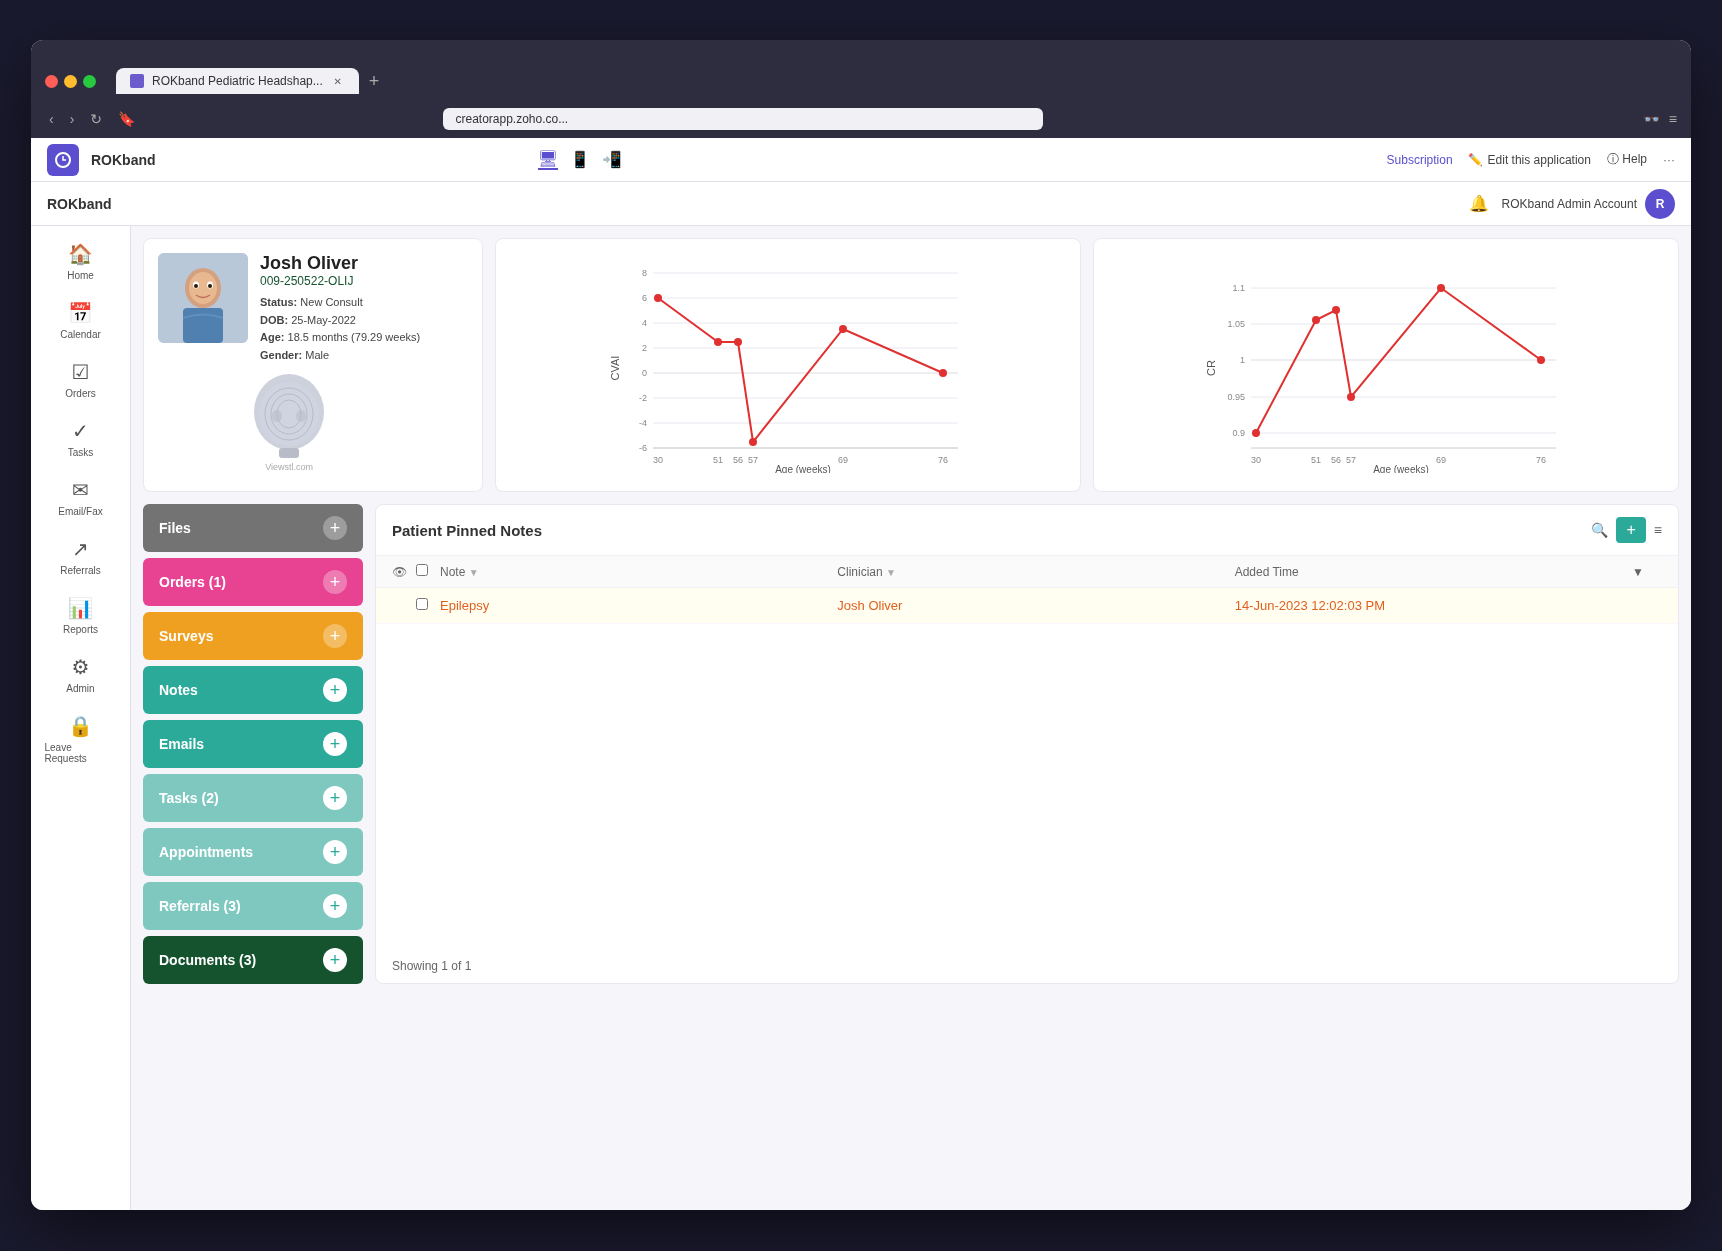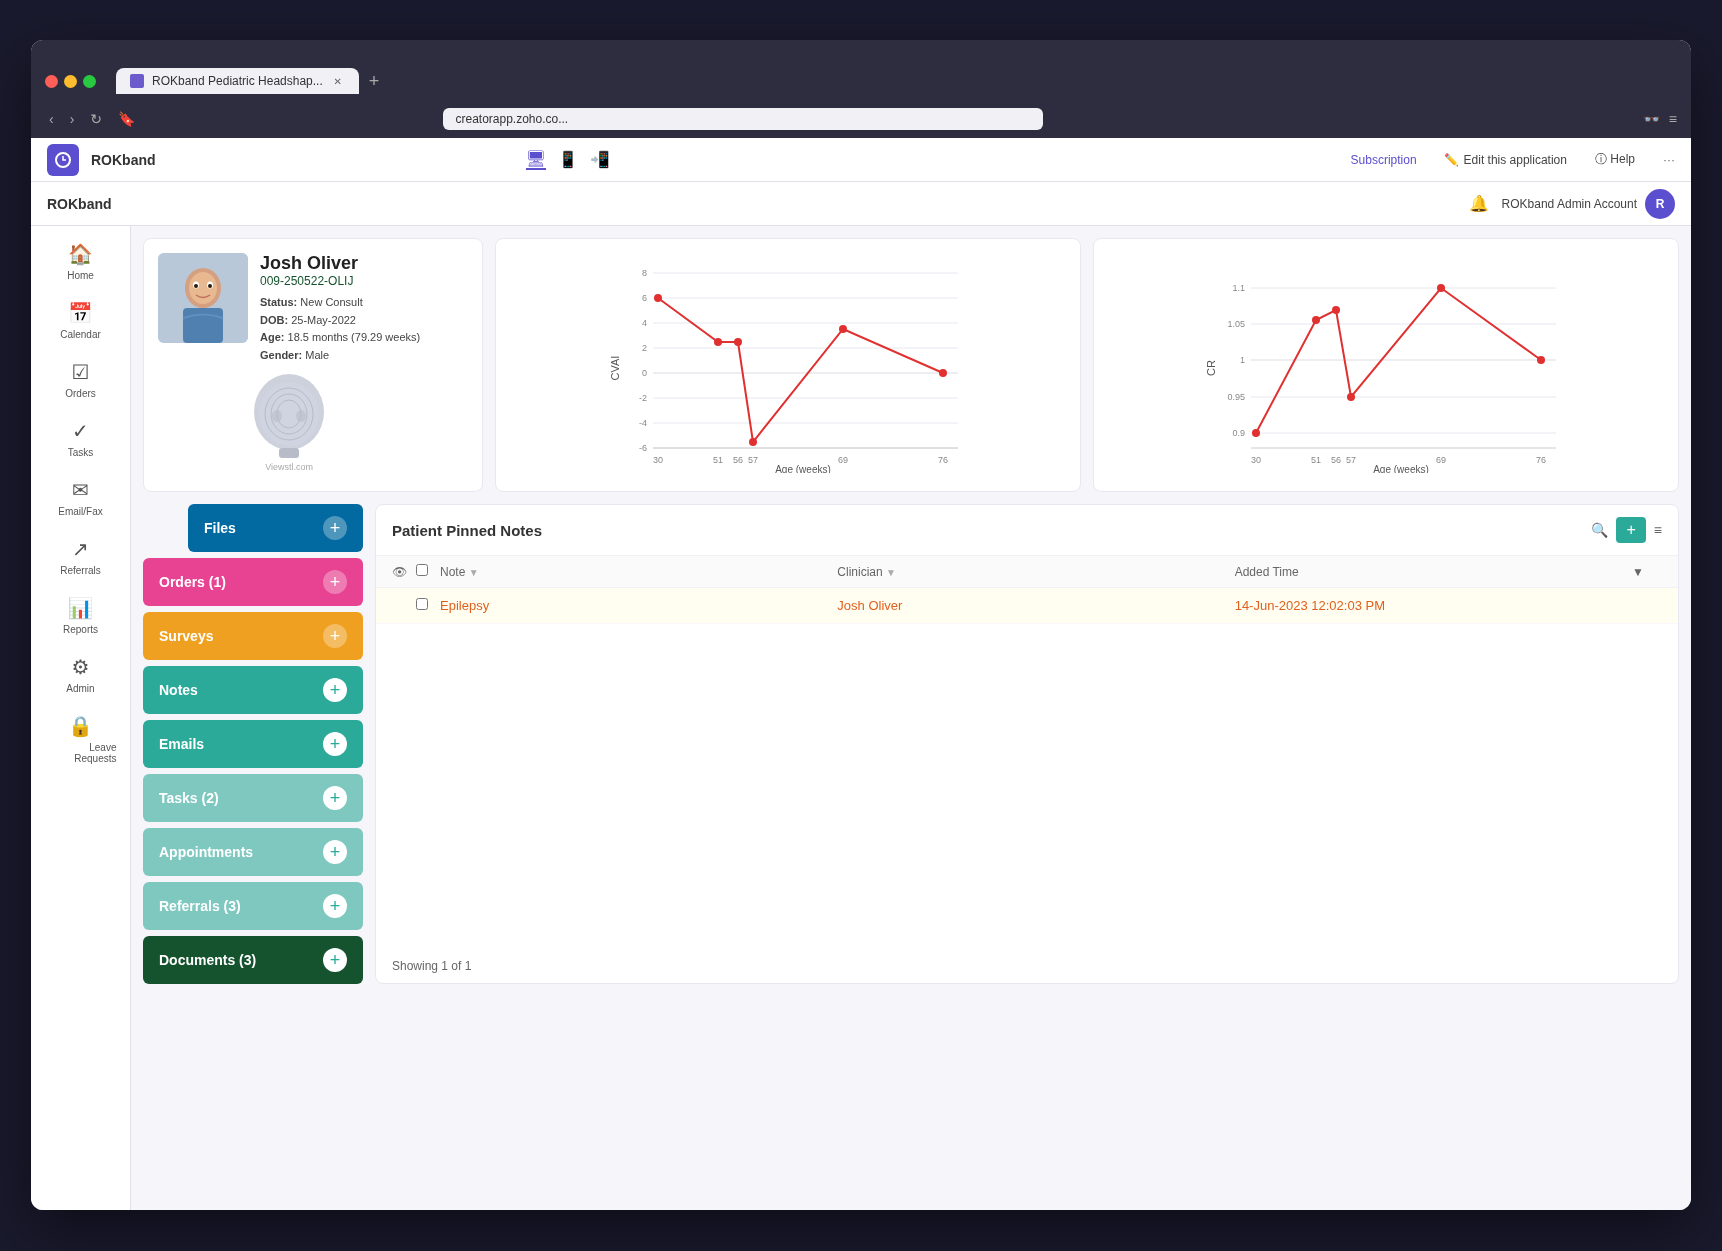--- a/index.html
+++ b/index.html
@@ -160,21 +160,21 @@
     }
 
     .device-icon.active {
       color: #5b4fcf;
       border-bottom: 2px solid #5b4fcf;
     }
 
     .app-bar-right {
       display: flex;
       align-items: center;
-      gap: 28px;
+      gap: 16px;
       margin-left: auto;
       font-size: 12px;
     }
 
     .subscription-link {
       color: #5b4fcf;
       cursor: pointer;
     }
 
     .edit-app-btn {
@@ -266,21 +266,21 @@
     }
 
     .sidebar-icon {
       font-size: 20px;
       color: #555;
     }
 
     .sidebar-label {
       font-size: 10px;
       color: #555;
-      text-align: right;
+      text-align: left;
     }
 
     
     .main-content {
       flex: 1;
       overflow-y: auto;
       padding: 12px;
       background: #f5f5fa;
     }
 
@@ -365,21 +365,21 @@
       justify-content: space-between;
       padding: 12px 16px;
       border-radius: 6px;
       font-size: 14px;
       font-weight: 600;
       color: white;
       cursor: pointer;
       border: none;
     }
 
-    .btn-files { background: #0369a1; margin-left: 45px; }
+    .btn-files { background: #737373; }
     .btn-orders { background: #e84393; }
     .btn-surveys { background: #f0a020; }
     .btn-notes { background: #2baa9a; }
     .btn-emails { background: #2baa9a; }
     .btn-tasks { background: #7ec8c0; }
     .btn-appointments { background: #7ec8c0; }
     .btn-referrals { background: #7ec8c0; }
     .btn-documents { background: #14532d; }
 
     .btn-plus {

